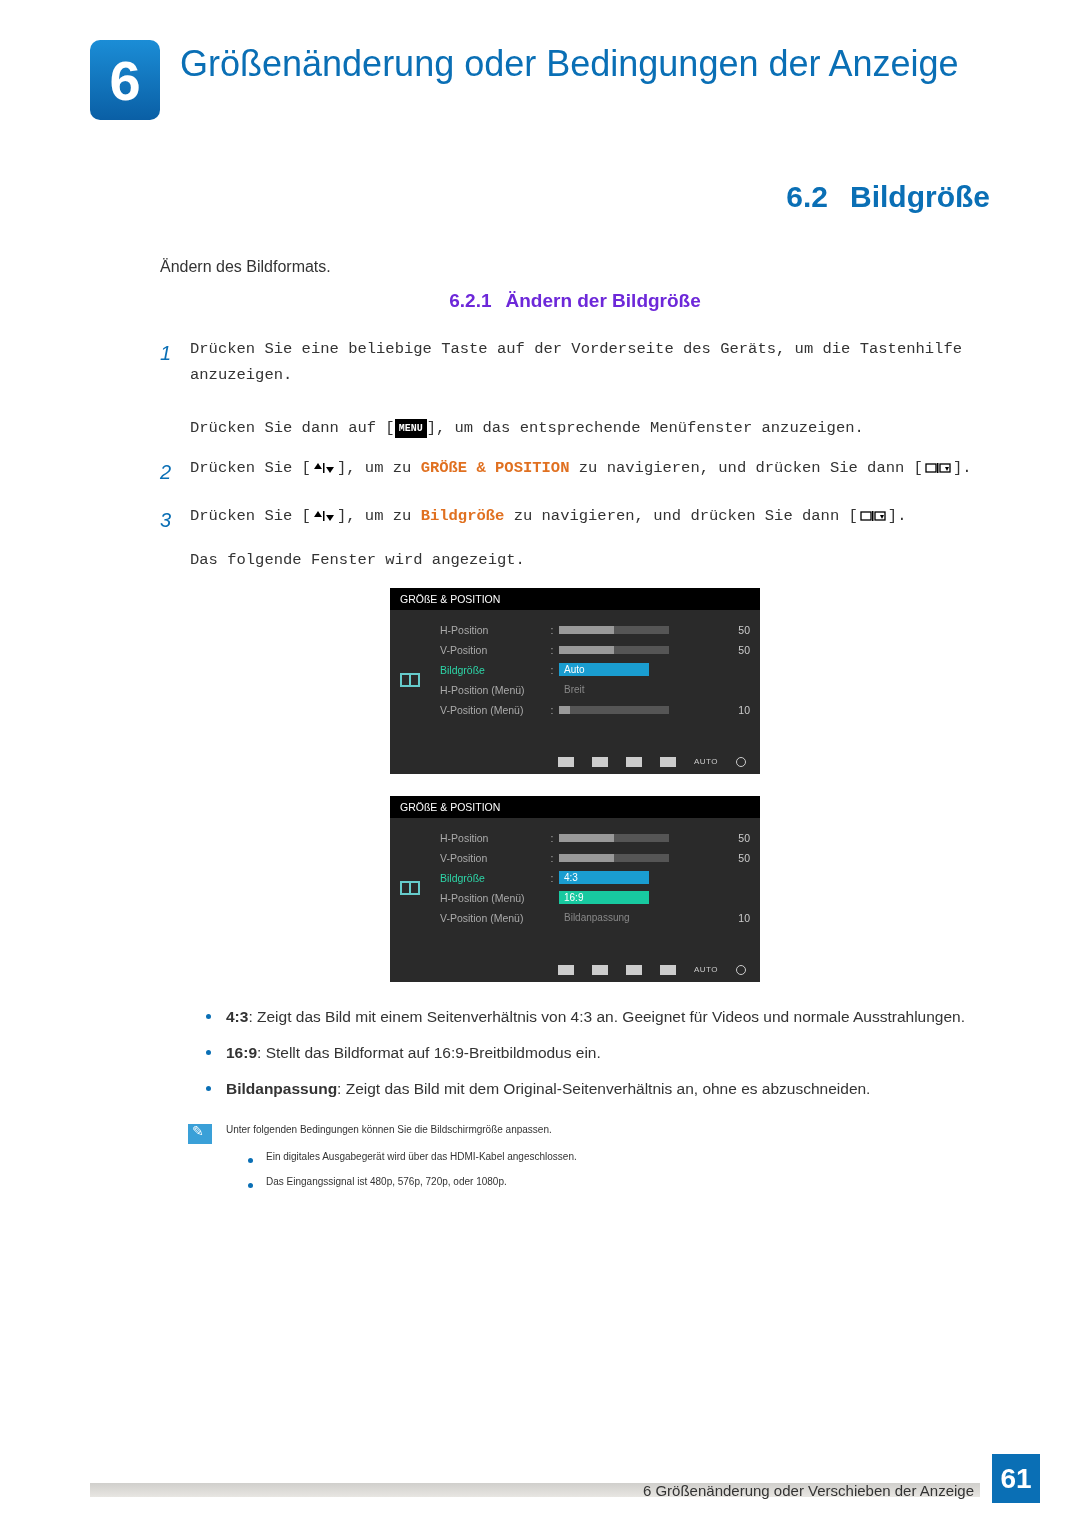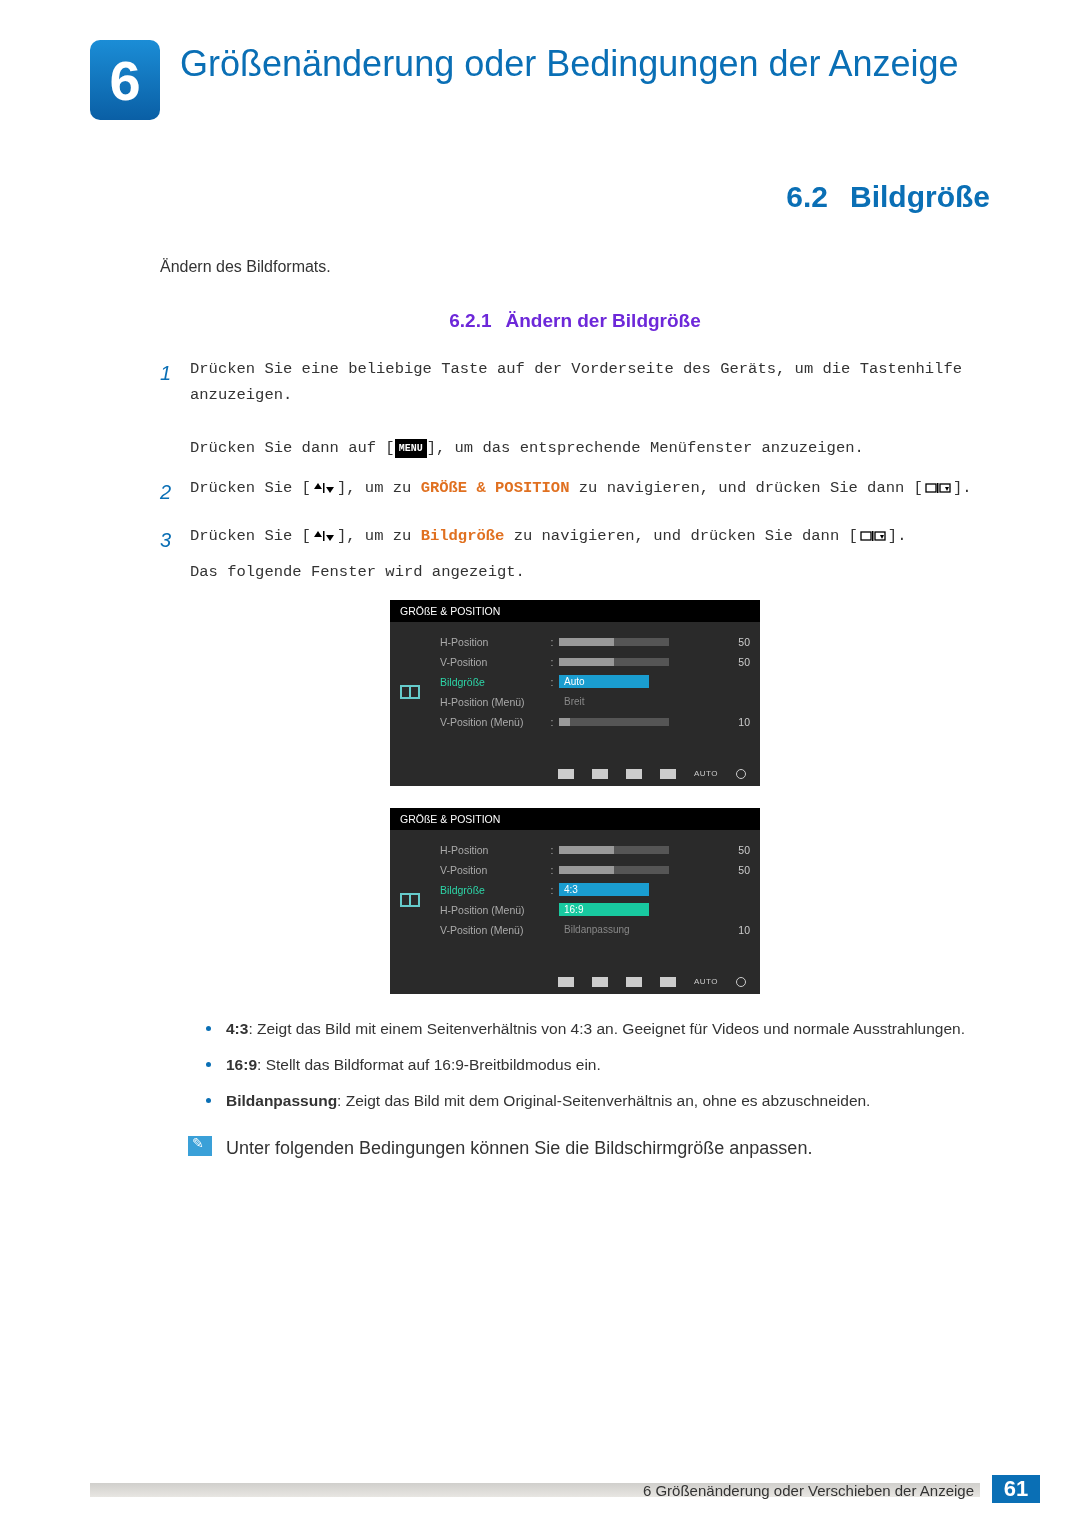--- a/index.html
+++ b/index.html
@@ -34,21 +34,21 @@
   }
   .section { padding-left: 70px; }
   .section-heading {
     color: #0a6fb5;
     font-size: 30px;
     font-weight: bold;
     margin-bottom: 44px;
     text-align: right;
   }
   .section-heading .num { margin-right: 22px; }
-  .intro { margin-bottom: 34px; font-size: 16px; }
+  .intro { margin-bottom: 14px; font-size: 16px; }
   .subsection-heading {
     color: #6d28d9;
     font-size: 19px;
     font-weight: bold;
     margin-bottom: 24px;
     text-align: center;
   }
   .subsection-heading .num { margin-right: 14px; }
   .step { display: flex; margin-bottom: 14px; line-height: 1.7; }
   .step-num {
@@ -153,21 +153,21 @@
     background: #3aa0d8;
     margin-right: 14px; margin-top: 3px;
     flex-shrink: 0;
     position: relative;
   }
   .note-icon::after {
     content: "✎"; color: #fff;
     position: absolute; left: 4px; top: -1px;
     font-size: 14px;
   }
-  .note-body { font-size: 18px; line-height: 1.7; }
+  .note-body { font-size: 10px; line-height: 1.7; }
   .note-body ul { list-style: none; padding-left: 22px; margin-top: 10px; }
   .note-body ul li {
     position: relative; padding-left: 18px; margin-bottom: 8px;
   }
   .note-body ul li::before {
     content: ""; position: absolute; left: 0; top: 10px;
     width: 5px; height: 5px; background: #0a6fb5; border-radius: 50%;
   }
   .page-footer {
     position: absolute;
@@ -182,23 +182,23 @@
   }
   .footer-label {
     position: relative;
     font-size: 15px; color: #333;
     margin-right: 10px;
     z-index: 2;
     padding: 4px 8px;
   }
   .footer-num {
     position: relative;
-    width: 48px; height: 28px;
+    width: 48px; height: 49px;
     background: #0a6fb5; color: #fff;
-    font-size: 22px; font-weight: bold;
+    font-size: 28px; font-weight: bold;
     display: flex; align-items: center; justify-content: center;
     z-index: 2;
   }
 </style>
 </head>
 <body>
 
 <div class="page">
 
   <div class="chapter-header">
@@ -251,21 +251,21 @@
                 <polygon points="5,1 9,7 1,7" fill="#000"></polygon>
                 <polygon points="17,11 21,5 13,5" fill="#000"></polygon>
                 <rect x="10" y="1" width="1.5" height="10" fill="#000"></rect>
               </svg></span><span>], um zu </span><span class="orange">Bildgröße</span><span> zu navigieren, und drücken Sie dann [</span><span class="inline-icon"><svg width="26" height="12">
                 <rect x="1" y="2" width="10" height="8" stroke="#000" fill="none" stroke-width="1.3"></rect>
                 <rect x="15" y="2" width="10" height="8" stroke="#000" fill="none" stroke-width="1.3"></rect>
                 <polygon points="20,5 24,5 22,9" fill="#000"></polygon>
                 <rect x="12" y="1" width="1.5" height="10" fill="#000"></rect>
               </svg></span><span>].</span>
         </div>
-        <div style="margin-top:8px">Das folgende Fenster wird angezeigt.</div>
+        <div style="margin-top:16px">Das folgende Fenster wird angezeigt.</div>
       </div>
     </div>
 
     <div class="osd-wrap">
       <div class="osd">
         <div class="osd-title">GRÖßE &amp; POSITION</div>
         <div class="osd-body">
           <div class="osd-iconcol">
               <div class="osd-icon"></div>
             </div>
@@ -398,20 +398,24 @@
     <ul class="bullets">
       <li><span class="term">4:3</span><span>: Zeigt das Bild mit einem Seitenverhältnis von 4:3 an. Geeignet für Videos und normale Ausstrahlungen.</span></li>
       <li><span class="term">16:9</span><span>: Stellt das Bildformat auf 16:9-Breitbildmodus ein.</span></li>
       <li><span class="term">Bildanpassung</span><span>: Zeigt das Bild mit dem Original-Seitenverhältnis an, ohne es abzuschneiden.</span></li>
     </ul>
 
     <div class="note-block">
       <div class="note-icon"></div>
       <div class="note-body">
         <div>Unter folgenden Bedingungen können Sie die Bildschirmgröße anpassen.</div>
+        <ul>
+          <li>Ein digitales Ausgabegerät wird über das HDMI-Kabel angeschlossen.</li>
+          <li>Das Eingangssignal ist 480p, 576p, 720p, oder 1080p.</li>
+        </ul>
       </div>
     </div>
 
   </div>
 </div>
 
 <div class="page-footer">
   <div class="footer-bar"></div>
   <div class="footer-label">6 Größenänderung oder Verschieben der Anzeige</div>
   <div class="footer-num">61</div>

